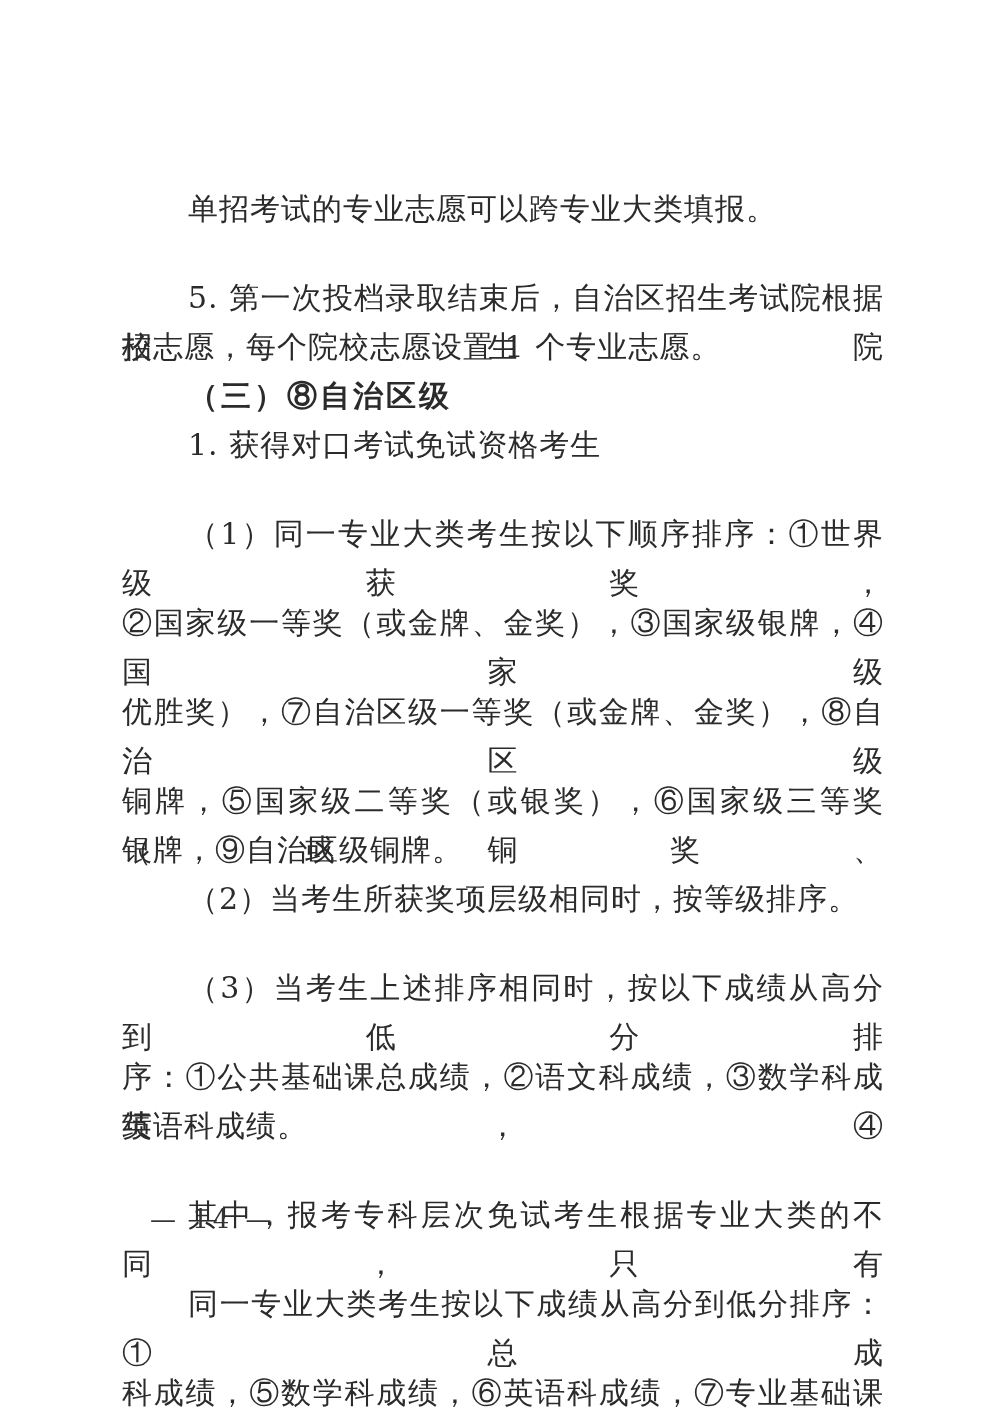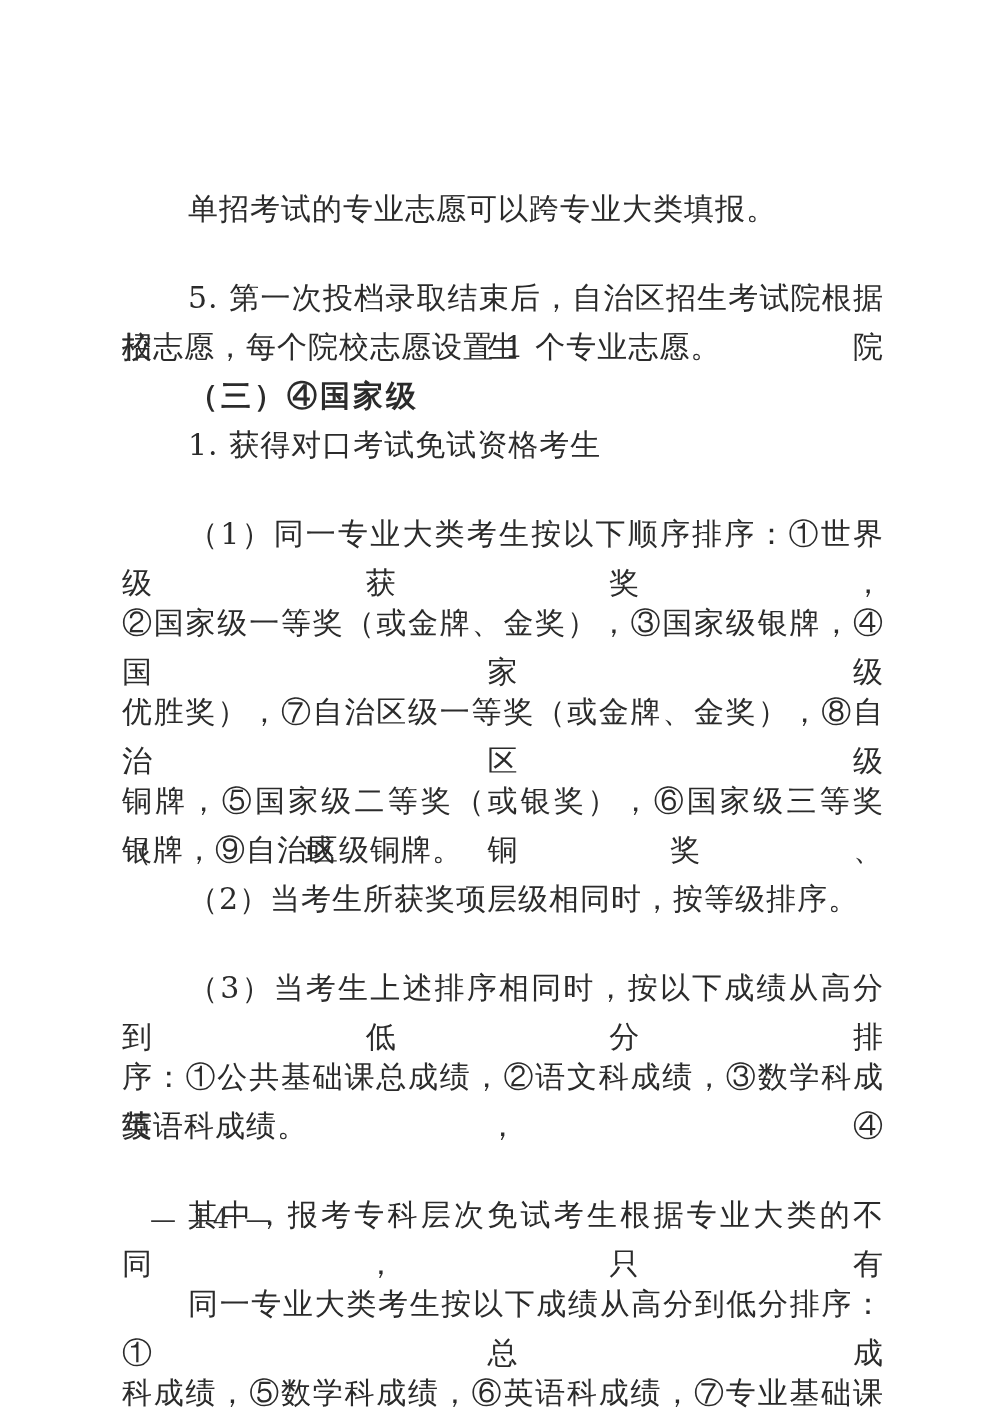--- a/index.html
+++ b/index.html
@@ -55,21 +55,21 @@
   }
 </style>
 </head>
 <body>
 
 <div class="page">
   <div class="content">
     <div class="line indent">单招考试的专业志愿可以跨专业大类填报。</div>
     <div class="line indent justify">5. 第一次投档录取结束后，自治区招生考试院根据招生院</div>
     <div class="line">校志愿，每个院校志愿设置 1 个专业志愿。</div>
-    <div class="line indent heading">（三）④国家级</div>
+    <div class="line indent heading">（三）⑧自治区级</div>
     <div class="line indent">1. 获得对口考试免试资格考生</div>
     <div class="line indent justify">（1）同一专业大类考生按以下顺序排序：①世界级获奖，</div>
     <div class="line justify">②国家级一等奖（或金牌、金奖），③国家级银牌，④国家级</div>
     <div class="line justify">优胜奖），⑦自治区级一等奖（或金牌、金奖），⑧自治区级</div>
     <div class="line justify">铜牌，⑤国家级二等奖（或银奖），⑥国家级三等奖（或铜奖、</div>
     <div class="line">银牌，⑨自治区级铜牌。</div>
     <div class="line indent">（2）当考生所获奖项层级相同时，按等级排序。</div>
     <div class="line indent justify">（3）当考生上述排序相同时，按以下成绩从高分到低分排</div>
     <div class="line justify">序：①公共基础课总成绩，②语文科成绩，③数学科成绩，④</div>
     <div class="line">英语科成绩。</div>

